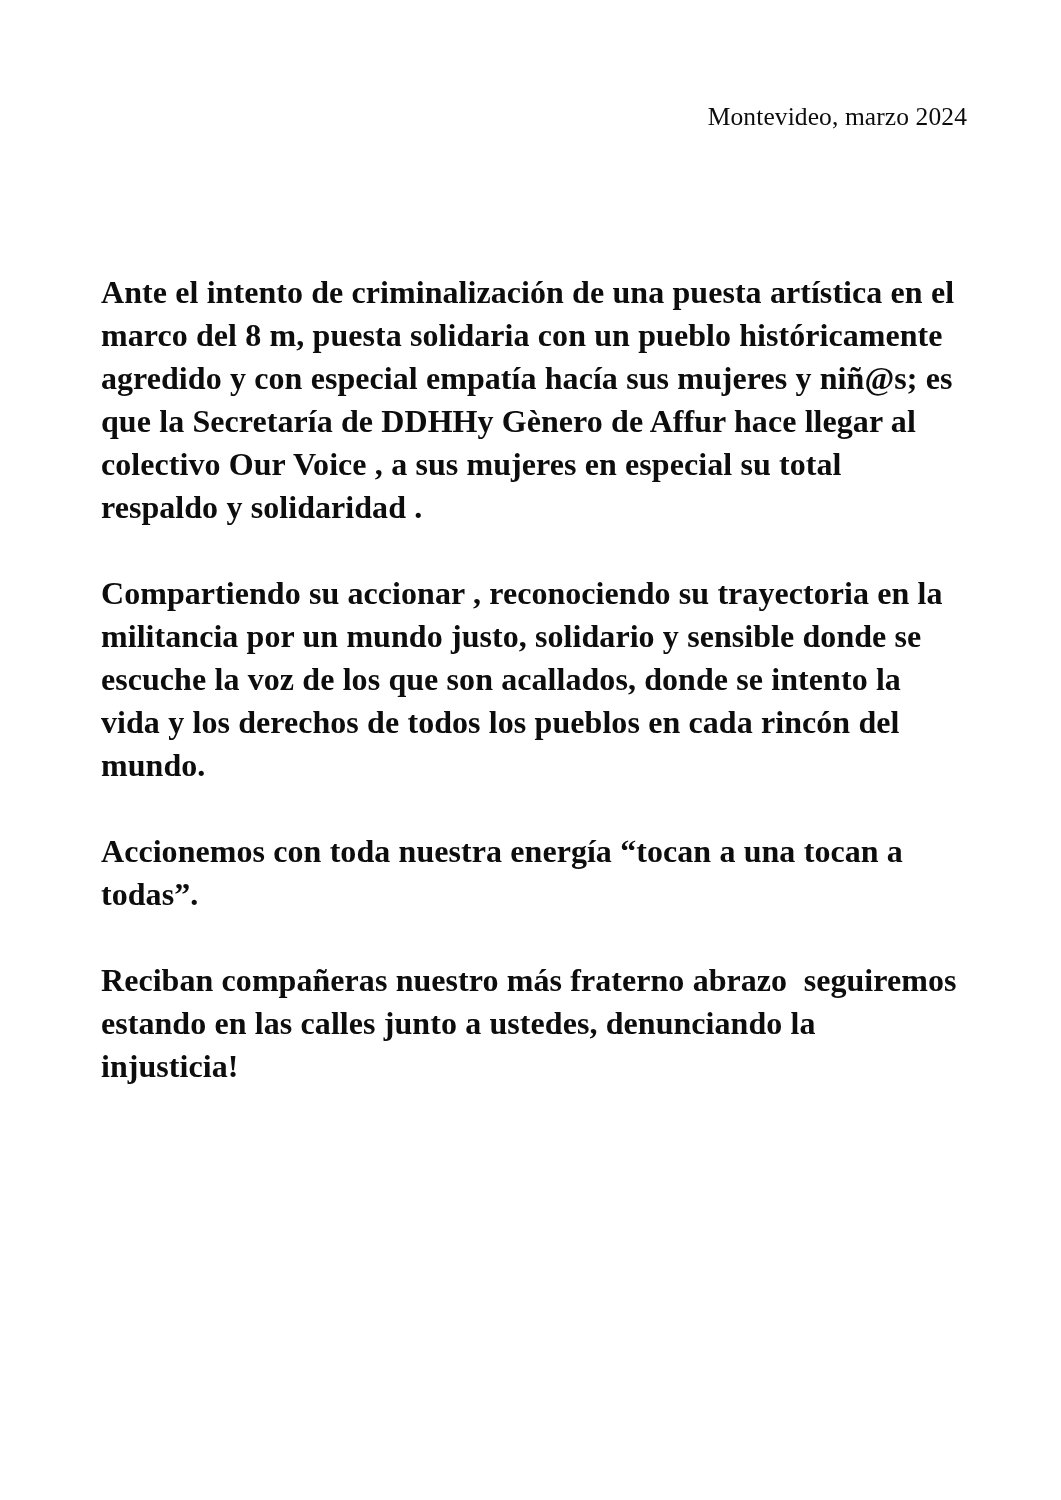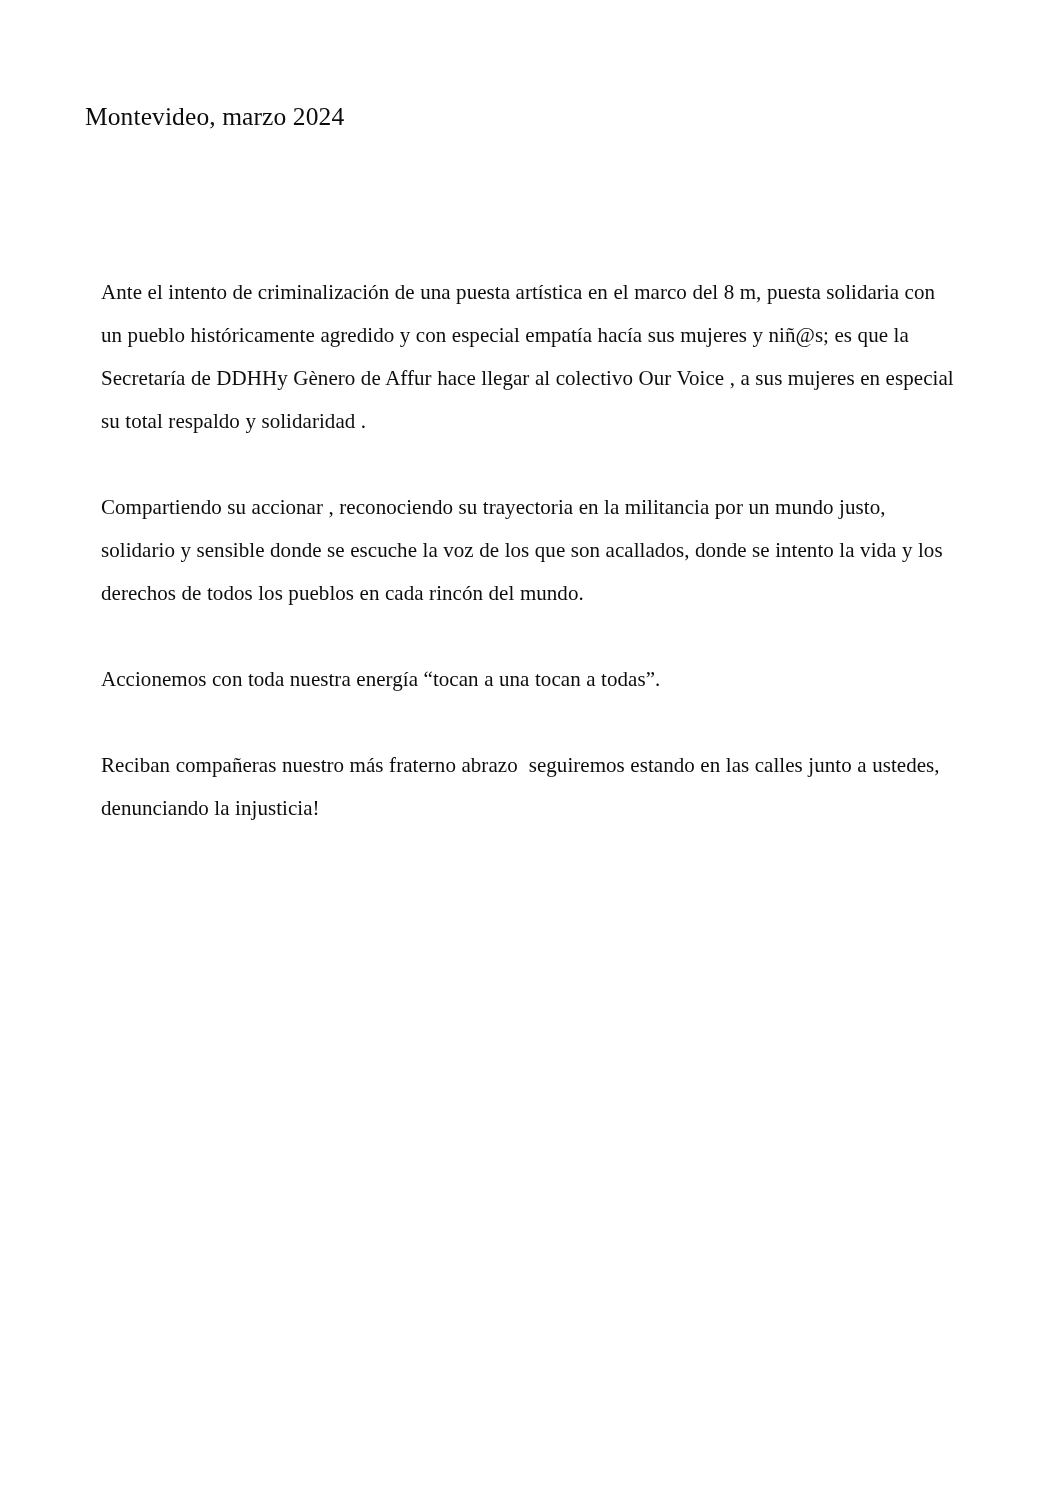--- a/index.html
+++ b/index.html
@@ -17,45 +17,47 @@
     background: #ffffff;
     overflow: hidden;
     font-family: "Liberation Serif", "DejaVu Serif", serif;
     color: #0d0d0d;
     -webkit-font-smoothing: antialiased;
   }
 
   
   .dateline {
     position: absolute;
-    left: 85px;
+    left: 110px;
     top: 100px;
     width: 857px;
+    text-align: right;
     font-size: 25.5px;
     line-height: 34px;
     letter-spacing: 0.1px;
     white-space: pre-wrap;
   }
 
   
   .body-column {
     position: absolute;
     left: 101px;
     top: 271px;
     width: 860px;
   }
 
   .para {
-    font-size: 21px;
+    font-size: 32px;
     line-height: 43px;
     text-align: left;
     margin: 0 0 43px 0;
     letter-spacing: 0.05px;
     word-spacing: 0.2px;
     white-space: pre-wrap;
+    font-weight: bold;
   }
 
   .para:last-child {
     margin-bottom: 0;
   }
 </style>
 </head>
 <body>
 
 <div class="page">

